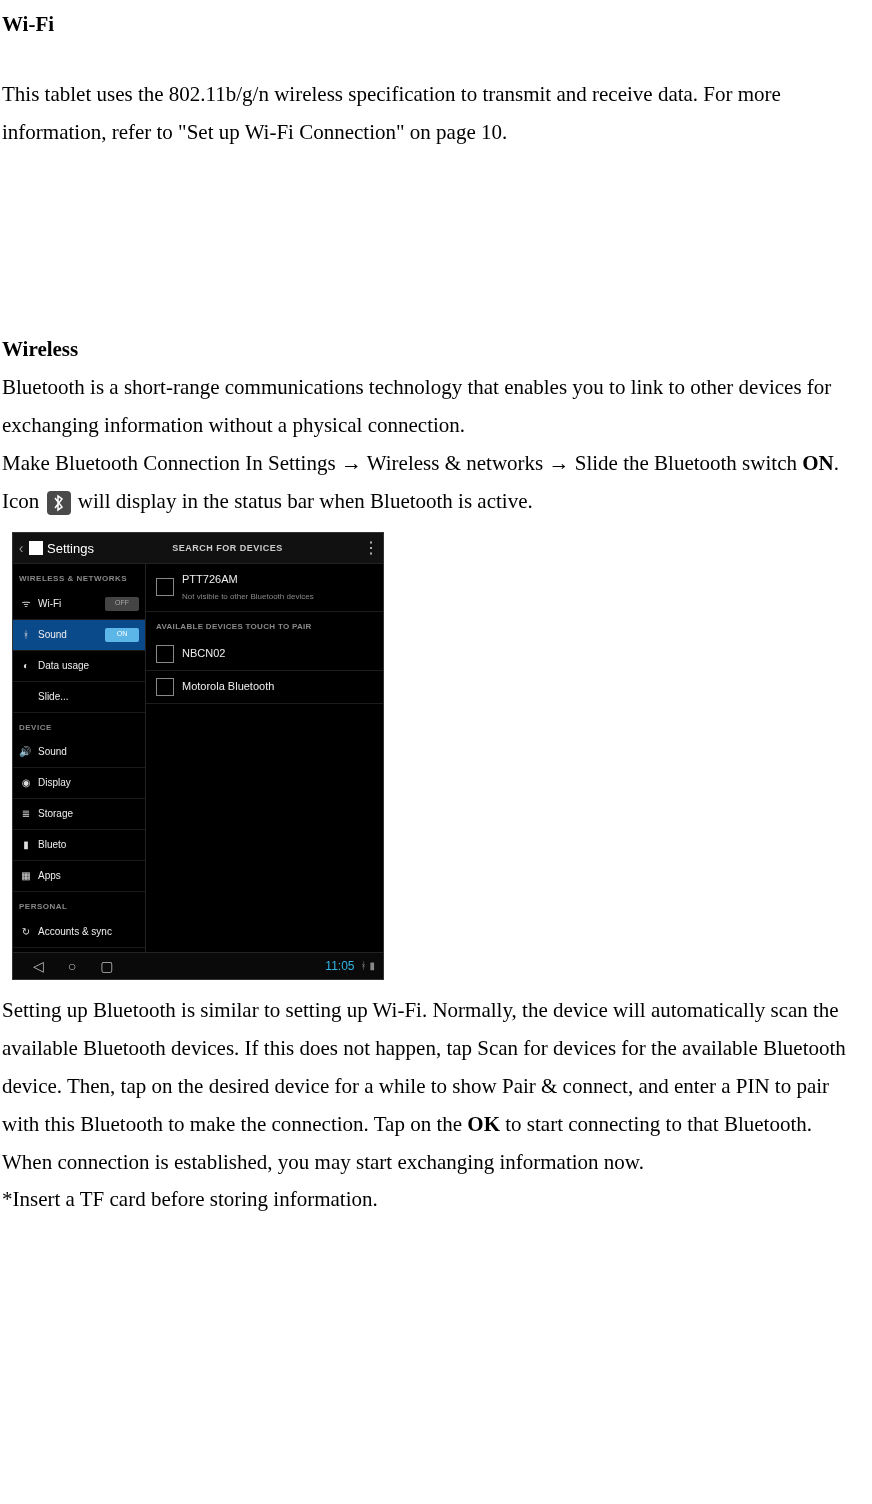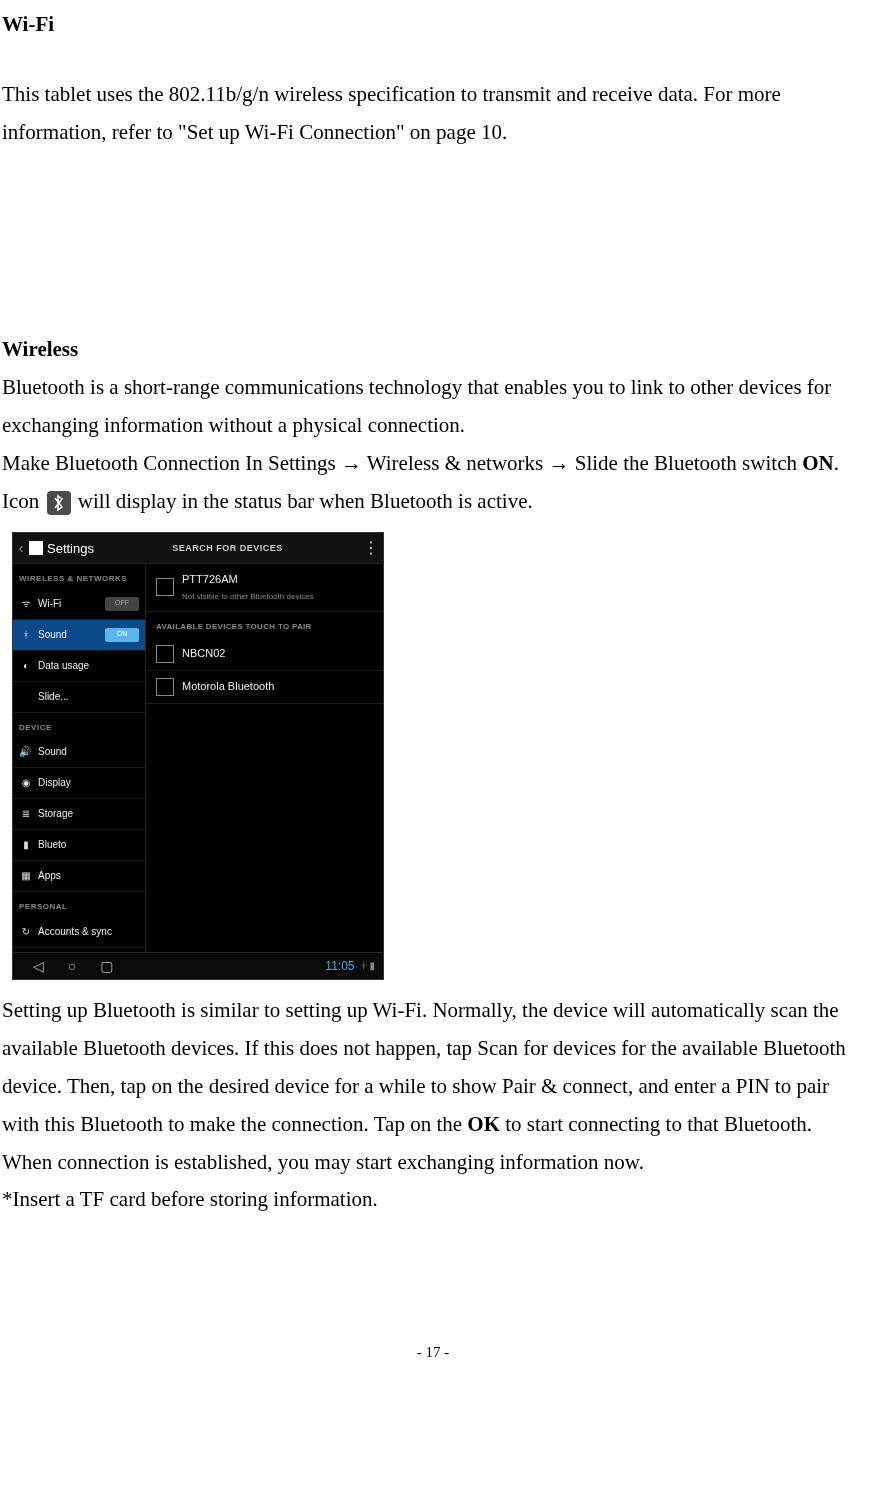--- a/index.html
+++ b/index.html
@@ -334,14 +334,13 @@
       </div>
     </div>
   </div>
 
   <p>
     <span>Setting up Bluetooth is similar to setting up Wi-Fi. Normally, the device will automatically scan the available Bluetooth devices. If this does not happen, tap Scan for devices for the available Bluetooth device. Then, tap on the desired device for a while to show Pair &amp; connect, and enter a PIN to pair with this Bluetooth to make the connection. Tap on the </span><span class="bold">OK</span><span> to start connecting to that Bluetooth.</span>
   </p>
   <p>When connection is established, you may start exchanging information now.</p>
   <p>*Insert a TF card before storing information.</p>
 
-  <div class="page-num">- 17 -</div>
 </div>
 
 </body></html>

